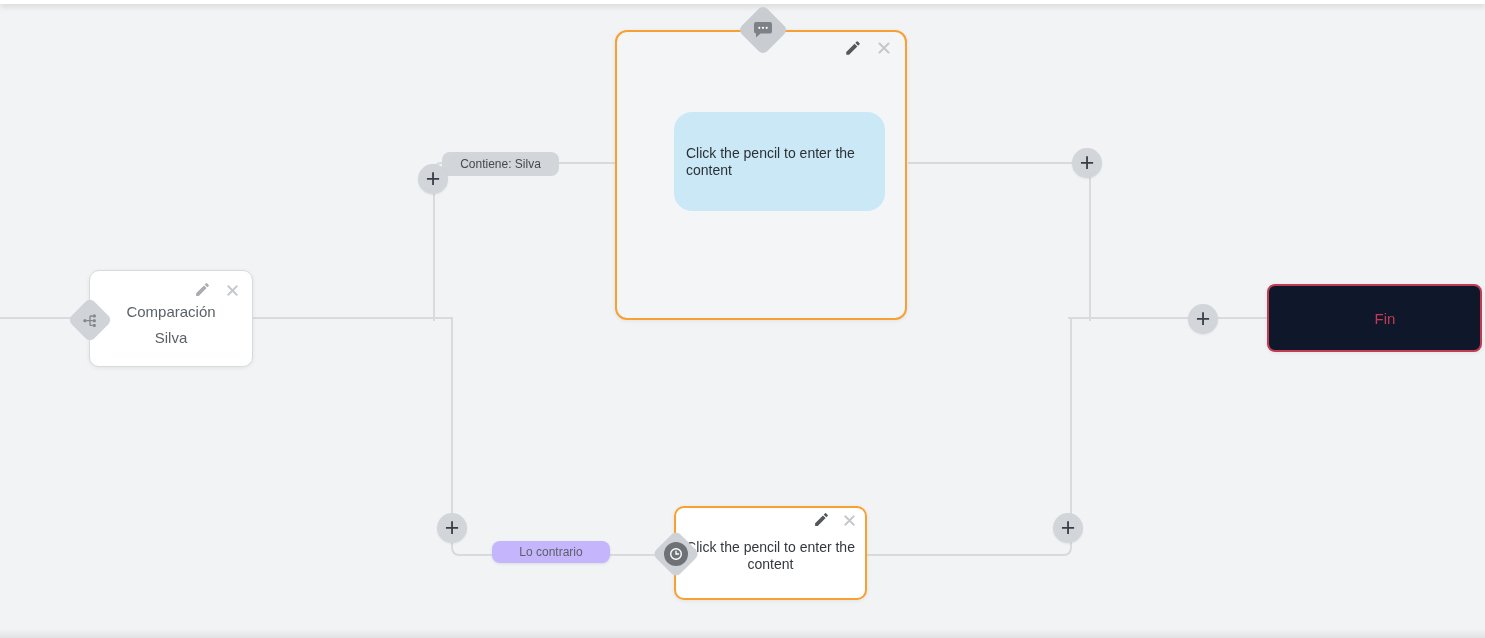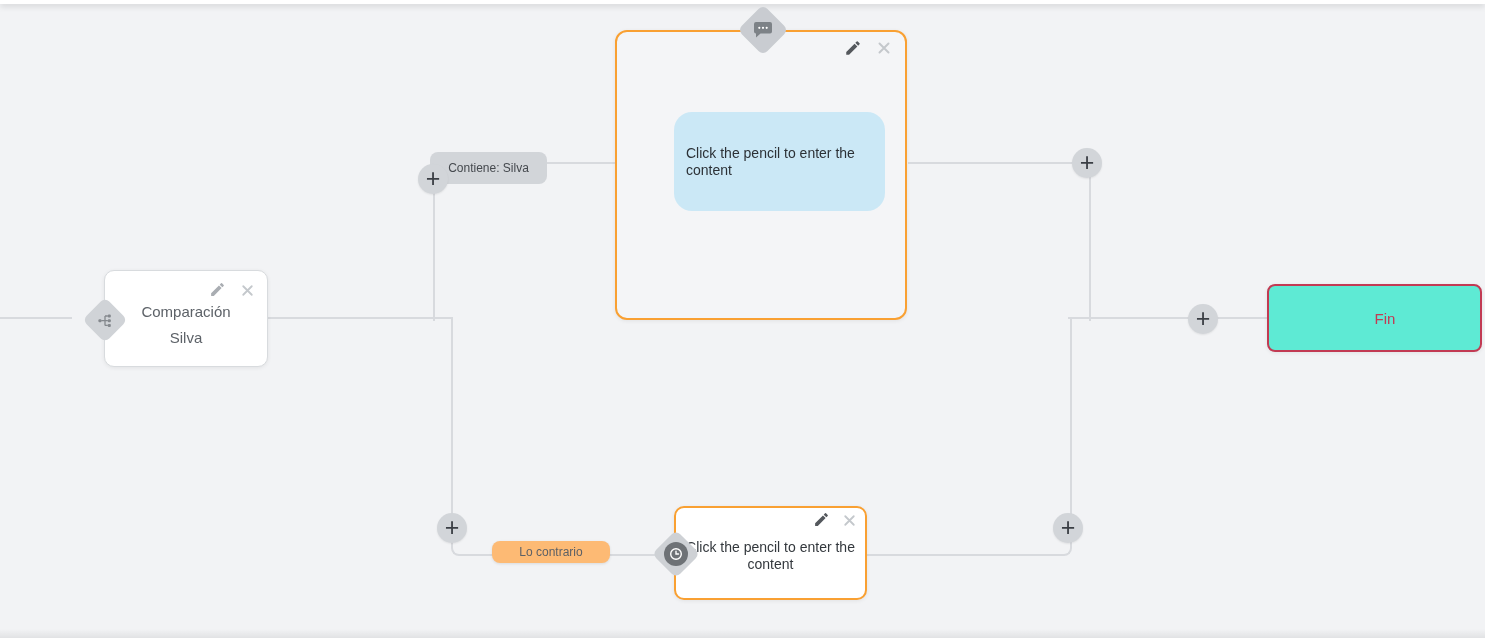--- a/index.html
+++ b/index.html
@@ -27,21 +27,21 @@
     box-shadow:0 1px 2px rgba(0,0,0,.08);user-select:none;
   }
   .plus-btn span{margin-top:-2px;}
 
   
   .edge-label{
     position:absolute;z-index:3;display:flex;align-items:center;justify-content:center;
     font-size:12px;border-radius:8px;cursor:pointer;
   }
   .edge-label.gray{background:#d2d5d9;color:#45494e;}
-  .edge-label.white{background:#fdba74;color:#5d6166;box-shadow:0 1px 3px rgba(0,0,0,.10);}
+  .edge-label.white{background:#c4b5fd;color:#5d6166;box-shadow:0 1px 3px rgba(0,0,0,.10);}
 
   
   .node{position:absolute;z-index:5;box-sizing:border-box;border-radius:10px;}
   .node-shadow{box-shadow:0 1px 4px rgba(0,0,0,.07);}
 
   .node-condition{background:#ffffff;border:1px solid #d8dbde;
     display:flex;flex-direction:column;align-items:center;justify-content:center;gap:9px;
     color:#5d6268;font-size:15px;}
   .node-message{background:#f4f5f7;border:2px solid #f9a032;border-radius:12px;}
   .node-message .msg-footer{
@@ -50,21 +50,21 @@
     display:flex;align-items:center;justify-content:center;color:#5d6268;font-size:15px;}
   .msg-bubble{
     position:absolute;left:57px;top:80px;width:211px;height:99px;border-radius:18px;
     background:#cbe8f6;color:#2c3136;font-size:14px;line-height:1.18;
     display:flex;align-items:center;box-sizing:border-box;padding:10px 18px 10px 12px;}
   .msg-bubble .bubble-text{width:180px;}
   .node-fallback{background:#ffffff;border:2px solid #f9a032;
     display:flex;align-items:center;justify-content:center;text-align:center;
     color:#33383d;font-size:14px;line-height:1.25;}
   .node-fallback .fb-text{width:170px;margin-top:6px;}
-  .node-end{background:#5eead4;border:2px solid #c23a53;border-radius:8px;
+  .node-end{background:#0f172a;border:2px solid #c23a53;border-radius:8px;
     display:flex;align-items:center;justify-content:center;color:#c23a53;font-size:15px;padding-left:21px;}
 
   
   .icon-btn{position:absolute;width:24px;height:24px;display:flex;align-items:center;
     justify-content:center;cursor:pointer;z-index:6;}
   .pencil-dark{color:#54585d;}
   .pencil-light{color:#a9adb2;}
   .close-gray{color:#c4c8cc;}
 
   
@@ -103,28 +103,28 @@
   <div class="plus-btn" style="left:1072px;top:148px;">
       <span>+</span>
     </div>
   <div class="plus-btn" style="left:1053px;top:513px;">
       <span>+</span>
     </div>
   <div class="plus-btn" style="left:1188px;top:304px;">
       <span>+</span>
     </div>
 
-  <div class="edge-label gray" style="left:430px;top:152px;width:117px;height:32px;">
+  <div class="edge-label gray" style="left:442px;top:152px;width:117px;height:24px;">
     <span>Contiene: Silva</span>
   </div>
   <div class="edge-label white" style="left:492px;top:541px;width:118px;height:22px;">
     <span>Lo contrario</span>
   </div>
 
-  <div class="node node-condition node-shadow" style="left:104px;top:270px;width:164px;height:97px;">
+  <div class="node node-condition node-shadow" style="left:89px;top:270px;width:164px;height:97px;">
     <div class="icon-btn" style="top:8px;right:38px;">
       <span class="pencil-light">
         <svg viewBox="0 0 24 24" width="17" height="17">
             <path fill="currentColor" d="M3 17.25V21h3.75L17.81 9.94l-3.75-3.75L3 17.25zM20.71 7.04a.996.996 0 0 0 0-1.41l-2.34-2.34a.996.996 0 0 0-1.41 0l-1.83 1.83 3.75 3.75 1.83-1.83z"></path>
           </svg>
       </span>
     </div>
     <div class="icon-btn" style="top:9px;right:8px;">
       <span class="close-gray">
         <svg viewBox="0 0 24 24" width="17" height="17">

